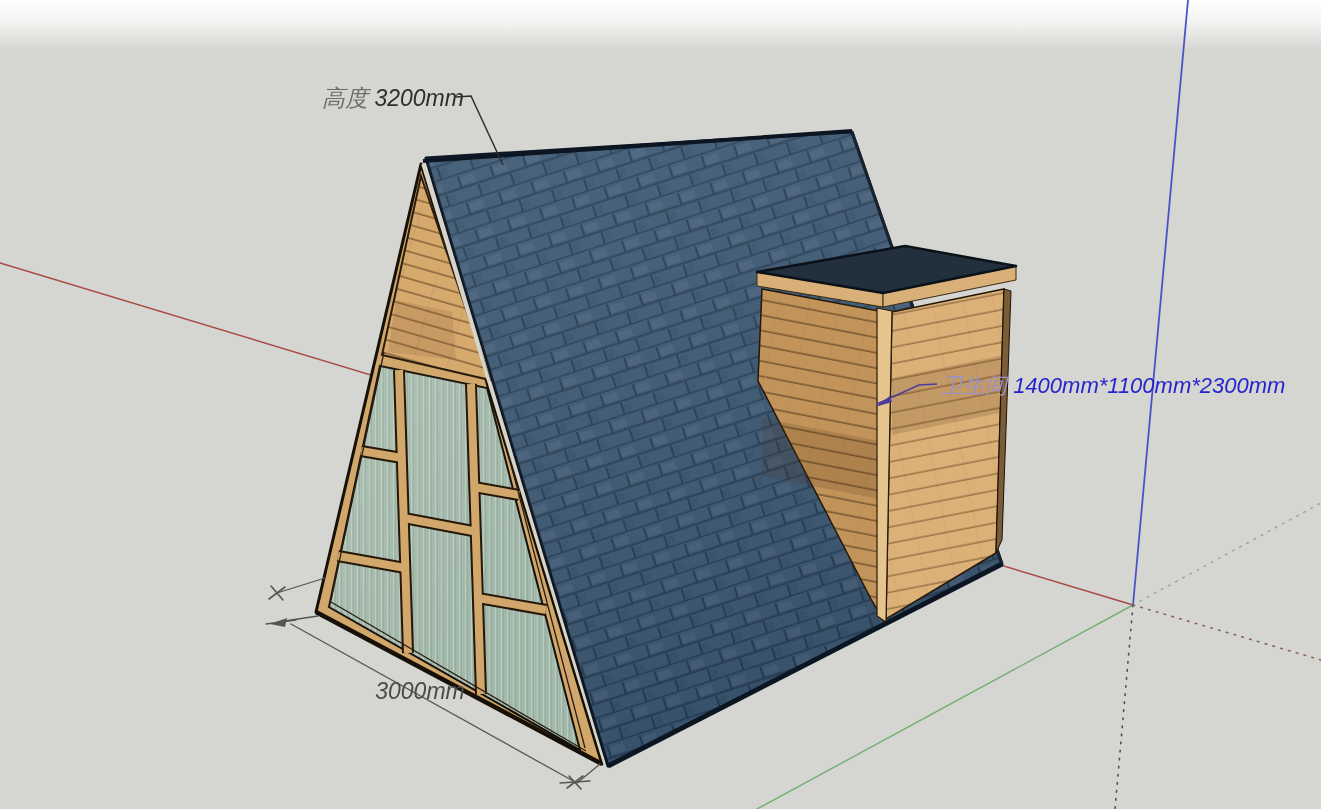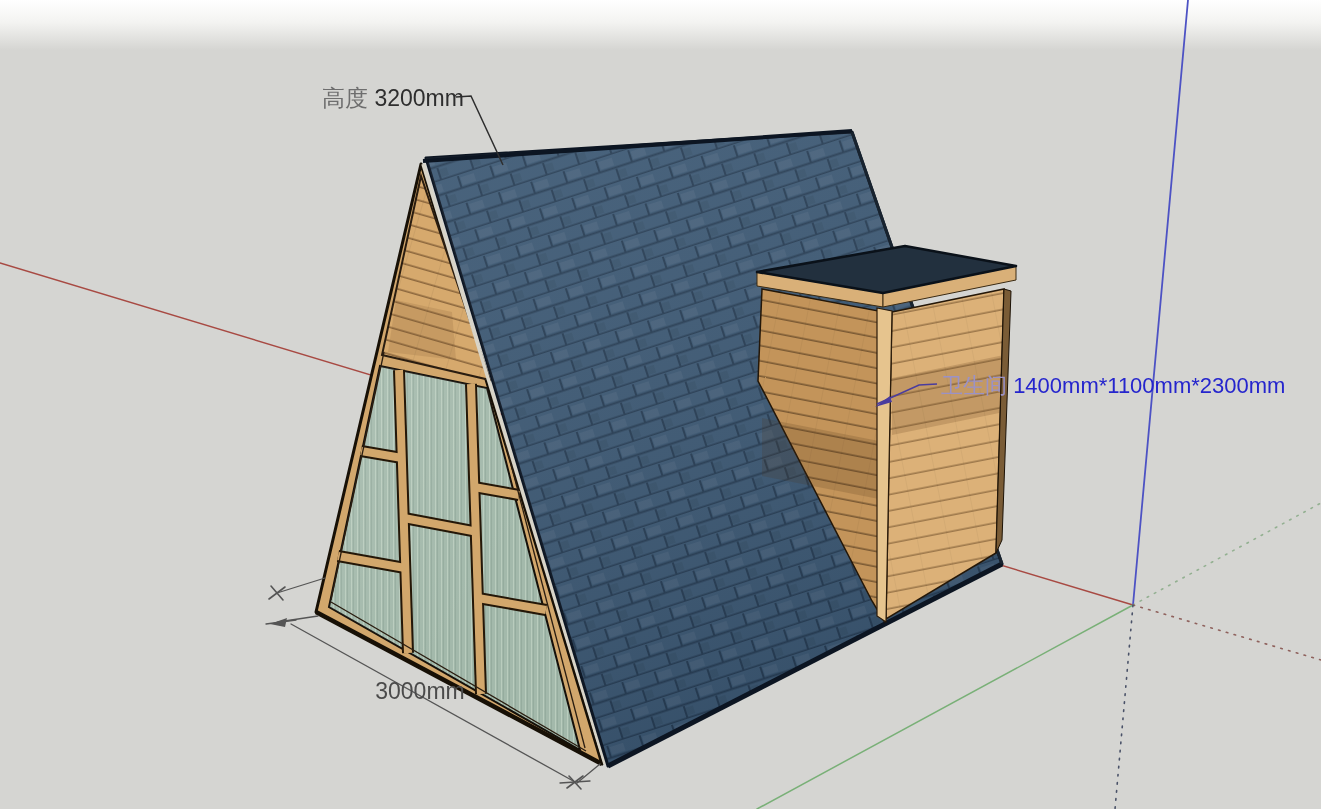--- a/index.html
+++ b/index.html
@@ -1,16 +1,16 @@
 <!DOCTYPE html>
 <html><head>
 <meta charset="utf-8">
 <style>
   html,body{margin:0;padding:0;background:#d5d5d2;}
-  .stage{position:relative;width:1321px;height:809px;overflow:hidden;font-family:"Liberation Sans",sans-serif;}
+  .stage{position:relative;width:1321px;height:809px;overflow:hidden;font-family:"Liberation Sans",sans-serif;font-style:italic;}
   svg{display:block;}
   text{font-family:"Liberation Sans","DejaVu Sans",sans-serif;}
 </style>
 </head>
 <body>
 
 <div class="stage">
 <svg width="1321" height="809" viewBox="0 0 1321 809">
   <defs>
     <linearGradient id="skyTop" x1="0" y1="0" x2="0" y2="1">

